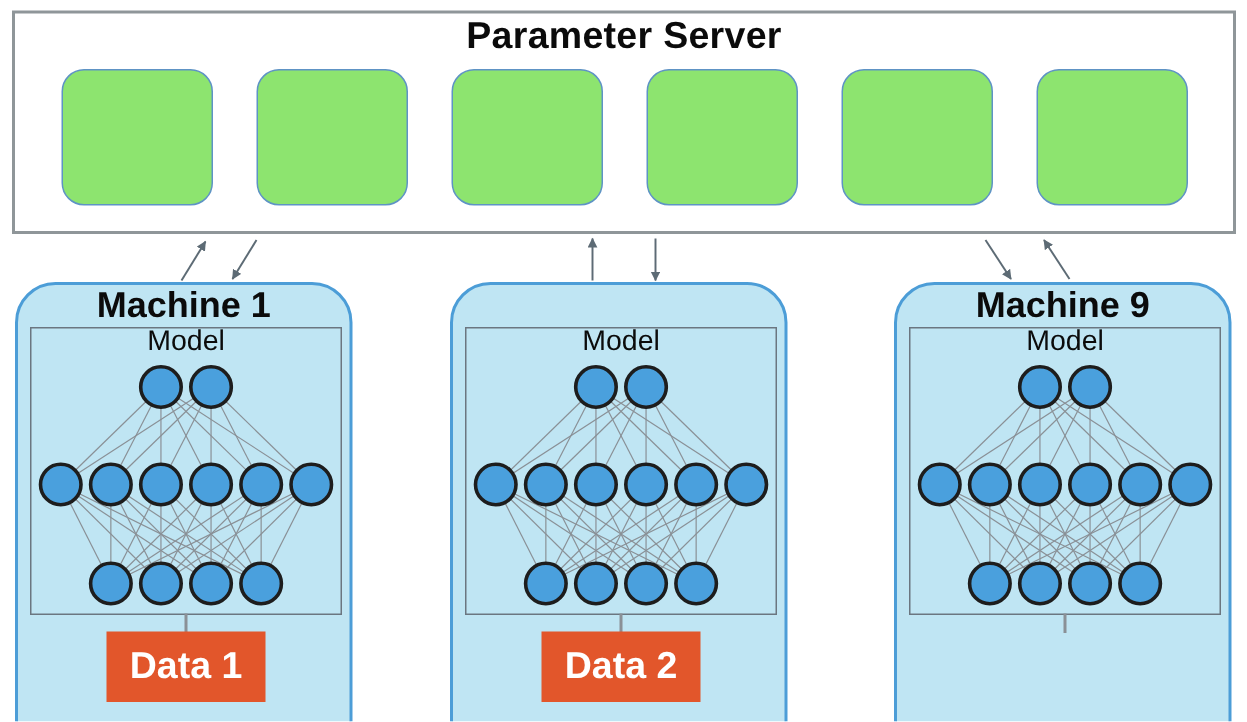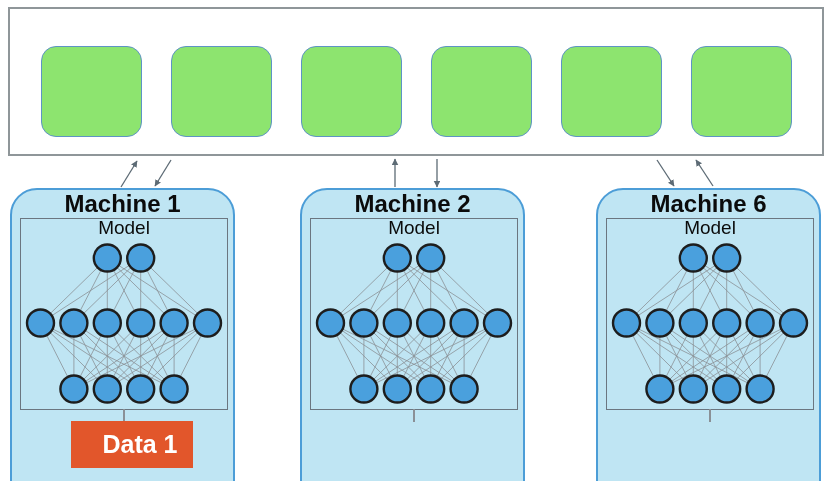--- a/index.html
+++ b/index.html
@@ -68,29 +68,30 @@
   .net .edges line{stroke:var(--edge-gray);stroke-width:0.8;}
   .net .nodes circle{fill:var(--node-blue);stroke:#1d1d1d;stroke-width:2.4;}
   .connector{
     position:absolute;left:111px;top:219px;width:1.5px;height:13px;
     background:var(--edge-gray);
   }
   .data-box{
     position:absolute;left:59px;top:231px;width:106px;height:47px;
     background:var(--data-orange);color:#ffffff;
     display:flex;align-items:center;justify-content:center;
-    font-size:25px;font-weight:700;padding-left:16px;
+    font-size:25px;font-weight:700;
   }
 </style>
 </head>
 <body>
 
 <div class="canvas">
 
   <div class="server">
+    <div class="server-title">Parameter Server</div>
     <div class="shards">
         <div class="shard"></div>
         <div class="shard"></div>
         <div class="shard"></div>
         <div class="shard"></div>
         <div class="shard"></div>
         <div class="shard"></div>
       </div>
   </div>
 
@@ -165,21 +166,20 @@
             <circle cx="153.1" cy="170" r="13.5"></circle>
           </g>
         </svg>
       <div class="model-title">Model</div>
     </div>
     <div class="connector"></div>
     <div class="data-box">Data 1</div>
   </div>
 
   <div class="machine machine-2">
-    <div class="machine-title">Machine 2</div>
     <div class="model-box">
       <svg class="net" viewBox="0 0 206 190">
           <g class="edges">
             <line x1="86.3" y1="39" x2="19.5" y2="104"></line>
             <line x1="86.3" y1="39" x2="52.900000000000006" y2="104"></line>
             <line x1="86.3" y1="39" x2="86.3" y2="104"></line>
             <line x1="86.3" y1="39" x2="119.7" y2="104"></line>
             <line x1="86.3" y1="39" x2="153.1" y2="104"></line>
             <line x1="86.3" y1="39" x2="186.5" y2="104"></line>
             <line x1="119.7" y1="39" x2="19.5" y2="104"></line>
@@ -224,24 +224,25 @@
             <circle cx="186.5" cy="104" r="13.5"></circle>
             <circle cx="52.900000000000006" cy="170" r="13.5"></circle>
             <circle cx="86.3" cy="170" r="13.5"></circle>
             <circle cx="119.7" cy="170" r="13.5"></circle>
             <circle cx="153.1" cy="170" r="13.5"></circle>
           </g>
         </svg>
       <div class="model-title">Model</div>
     </div>
     <div class="connector"></div>
+    <div class="data-box">Data 2</div>
   </div>
 
   <div class="machine machine-3">
-    <div class="machine-title">Machine 6</div>
+    <div class="machine-title">Machine 9</div>
     <div class="model-box">
       <svg class="net" viewBox="0 0 206 190">
           <g class="edges">
             <line x1="86.3" y1="39" x2="19.5" y2="104"></line>
             <line x1="86.3" y1="39" x2="52.900000000000006" y2="104"></line>
             <line x1="86.3" y1="39" x2="86.3" y2="104"></line>
             <line x1="86.3" y1="39" x2="119.7" y2="104"></line>
             <line x1="86.3" y1="39" x2="153.1" y2="104"></line>
             <line x1="86.3" y1="39" x2="186.5" y2="104"></line>
             <line x1="119.7" y1="39" x2="19.5" y2="104"></line>

